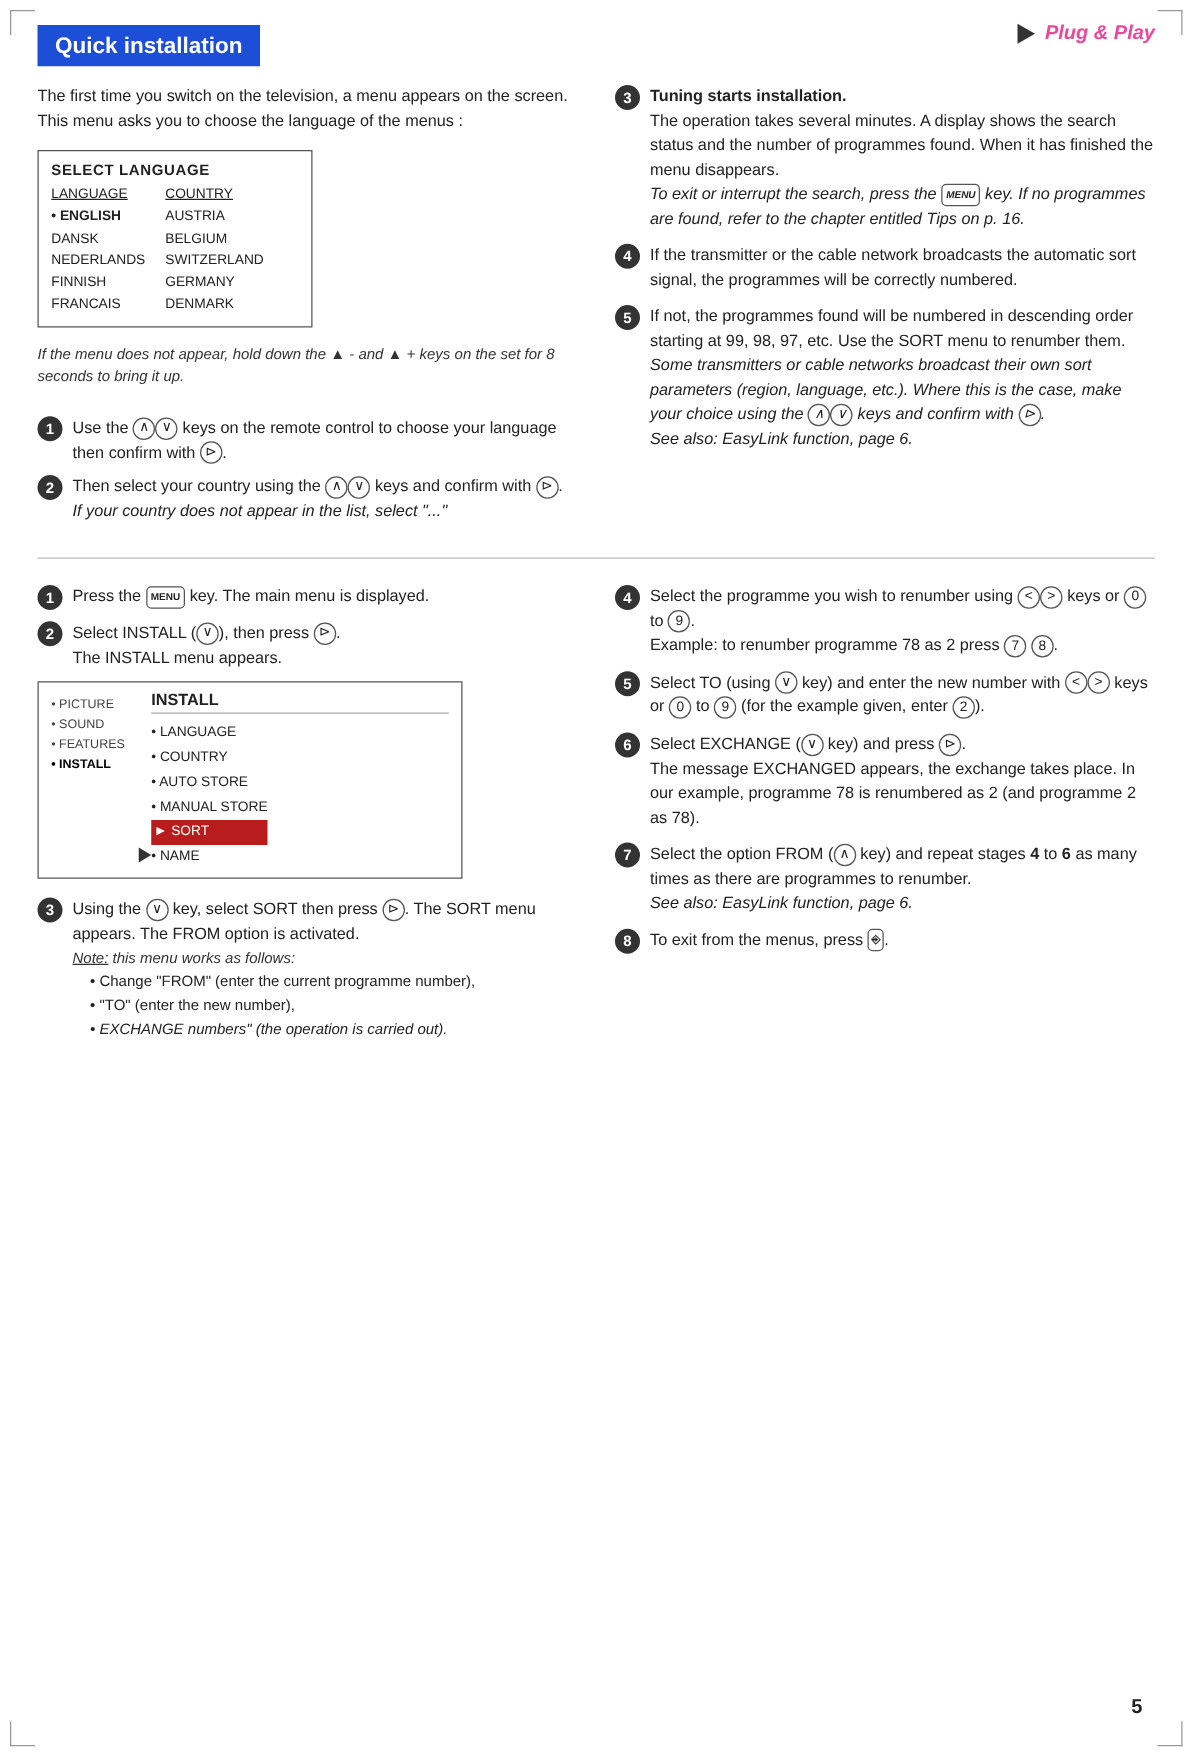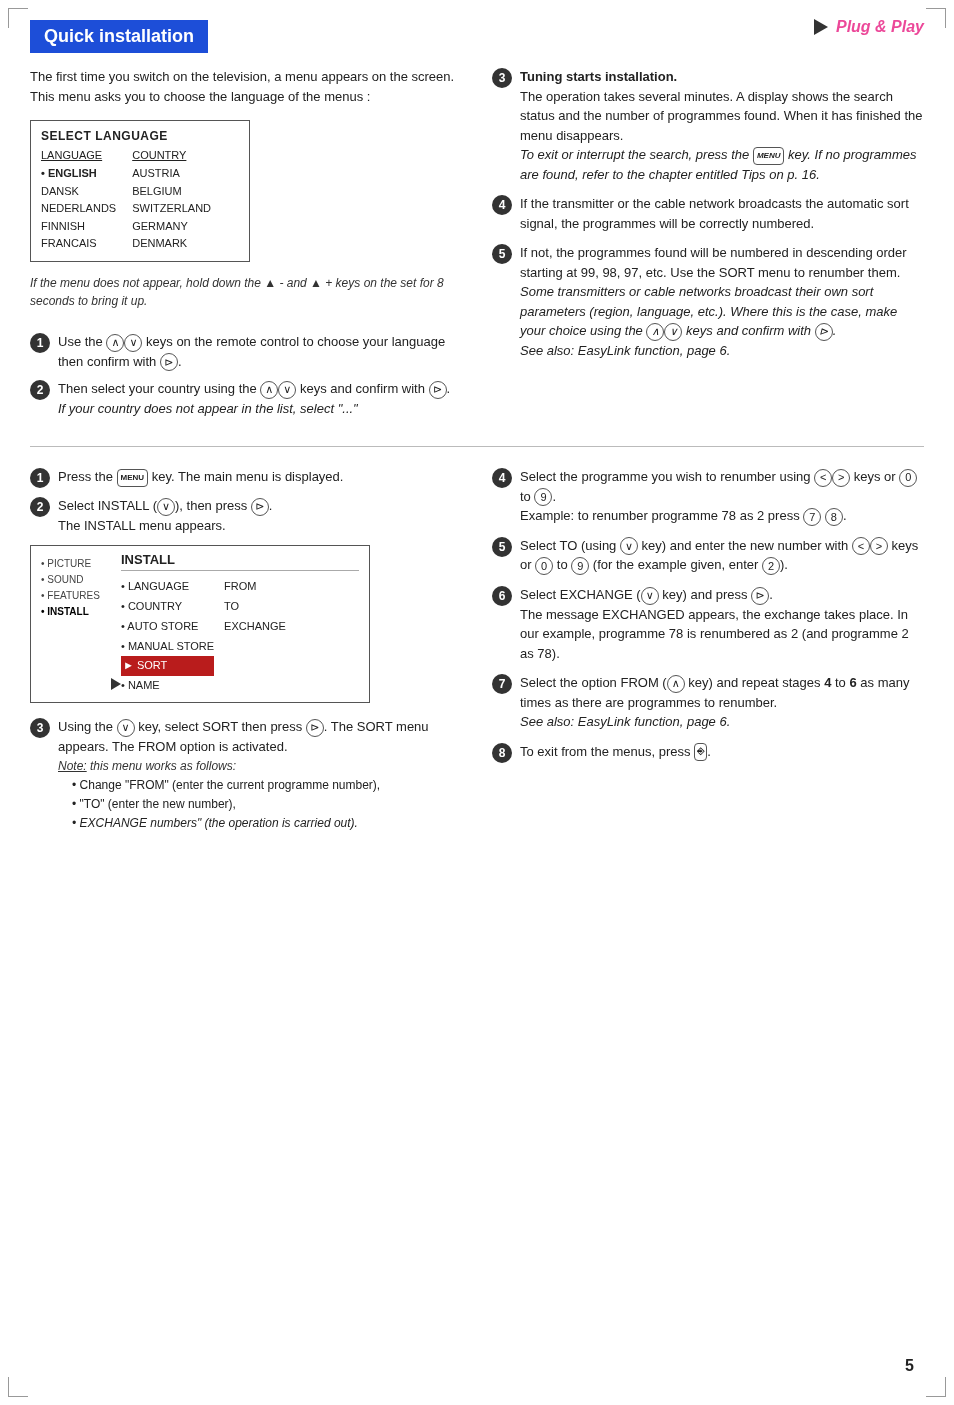--- a/index.html
+++ b/index.html
@@ -443,25 +443,20 @@
           <div class="install-title">INSTALL</div>
           <div class="install-items">
             <div class="install-col">
               <span>• LANGUAGE</span>
               <span>• COUNTRY</span>
               <span>• AUTO STORE</span>
               <span>• MANUAL STORE</span>
               <span class="highlight">► SORT</span>
               <span>• NAME</span>
             </div>
-            <div class="install-col">
-              <span>FROM</span>
-              <span>TO</span>
-              <span>EXCHANGE</span>
-            </div>
           </div>
         </div>
       </div>
 
       <div class="step">
         <span class="step-num step-num-filled">3</span>
         <span class="step-text">
           Using the <span class="key">∨</span> key, select SORT then press <span class="key">⊳</span>. The SORT menu appears. The FROM option is activated.<br>
           <span class="step-italic"><u>Note:</u> this menu works as follows:</span>
           <ul class="step-bullet">

